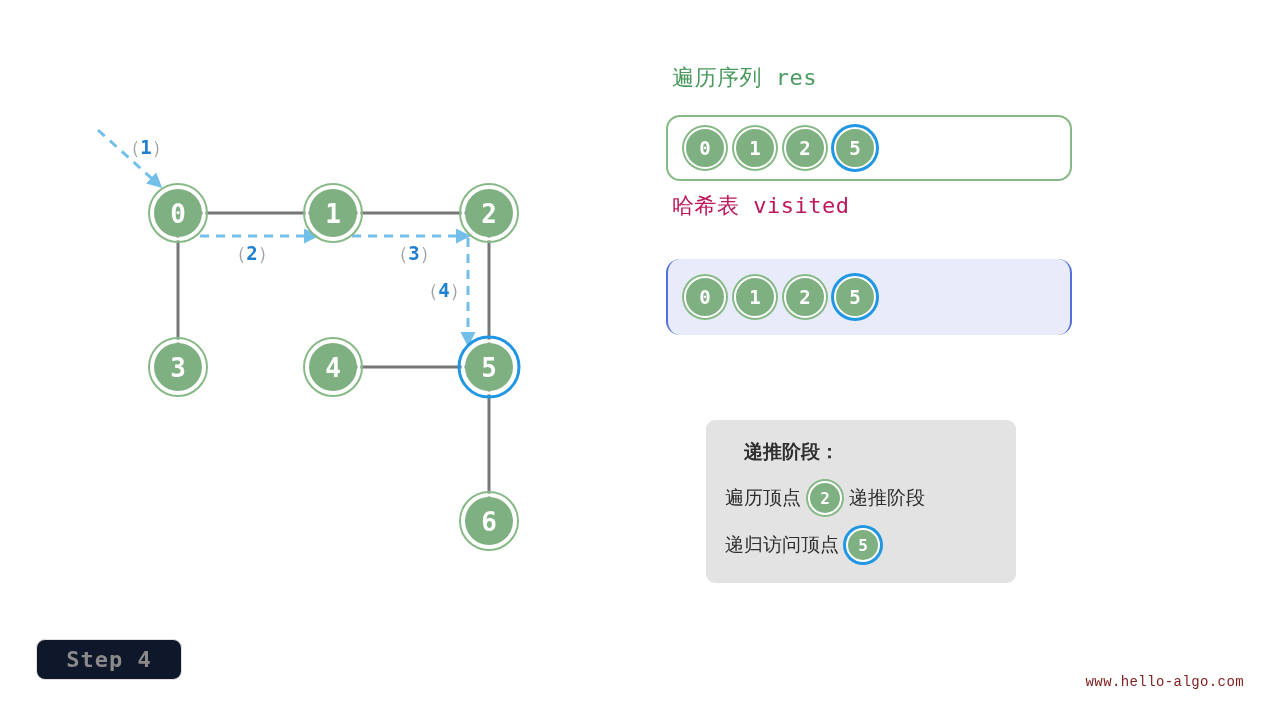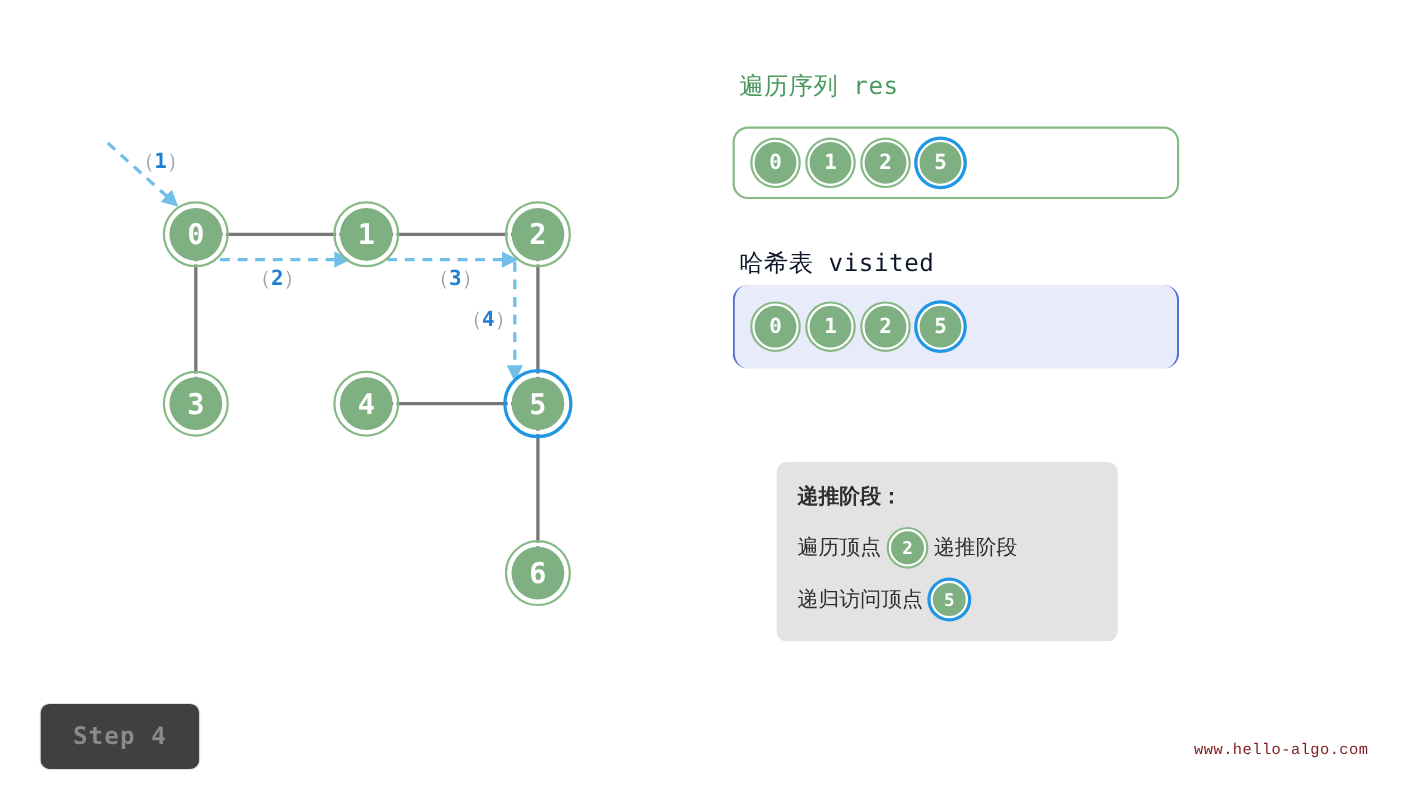--- a/index.html
+++ b/index.html
@@ -53,21 +53,21 @@
 
   .panel-title {
     position: absolute;
     font-family: "DejaVu Sans Mono", "Liberation Mono", monospace;
     font-size: 22px;
     font-weight: 400;
     letter-spacing: 0.5px;
     white-space: nowrap;
   }
   #res-title   { left: 32px; top: 63px;  color: #4a9a5e; }
-  #visited-title { left: 32px; top: 224px; color: #0f172a; }
+  #visited-title { left: 32px; top: 191px; color: #be185d; }
 
   
   #res-box {
     position: absolute;
     left: 26px; top: 115px;
     width: 406px; height: 66px;
     border: 2px solid #86b986;
     border-radius: 14px;
     background: #ffffff;
     box-sizing: border-box;
@@ -127,20 +127,21 @@
     box-sizing: border-box;
     padding: 22px 0 0 19px;
   }
   #desc-heading {
     font-family: "DejaVu Sans", "Liberation Sans", sans-serif;
     font-size: 19px;
     font-weight: 700;
     color: #2f2f2f;
     line-height: 1;
     margin-bottom: 20px;
+    margin-left: 19px;
   }
   .desc-line {
     display: flex;
     align-items: center;
     font-family: "DejaVu Sans", "Liberation Sans", sans-serif;
     font-size: 19px;
     color: #2f2f2f;
     margin-bottom: 13px;
     white-space: nowrap;
     margin-top: 12px;
@@ -149,22 +150,22 @@
   .token.small {
     width: 34px; height: 34px; flex: 0 0 34px;
     font-size: 16px;
     border-width: 2px;
   }
 
   
   #step-badge {
     position: absolute;
     left: 36px; top: 639px;
-    width: 146px; height: 61px;
-    background: #404040;
+    width: 146px; height: 41px;
+    background: #0f172a;
     border: 1px solid #e2e2e2;
     border-radius: 9px;
     display: flex;
     align-items: center;
     justify-content: center;
     font-family: "DejaVu Sans Mono", "Liberation Mono", monospace;
     font-size: 22px;
     font-weight: 700;
     letter-spacing: 1px;
     color: #8a8a8a;

